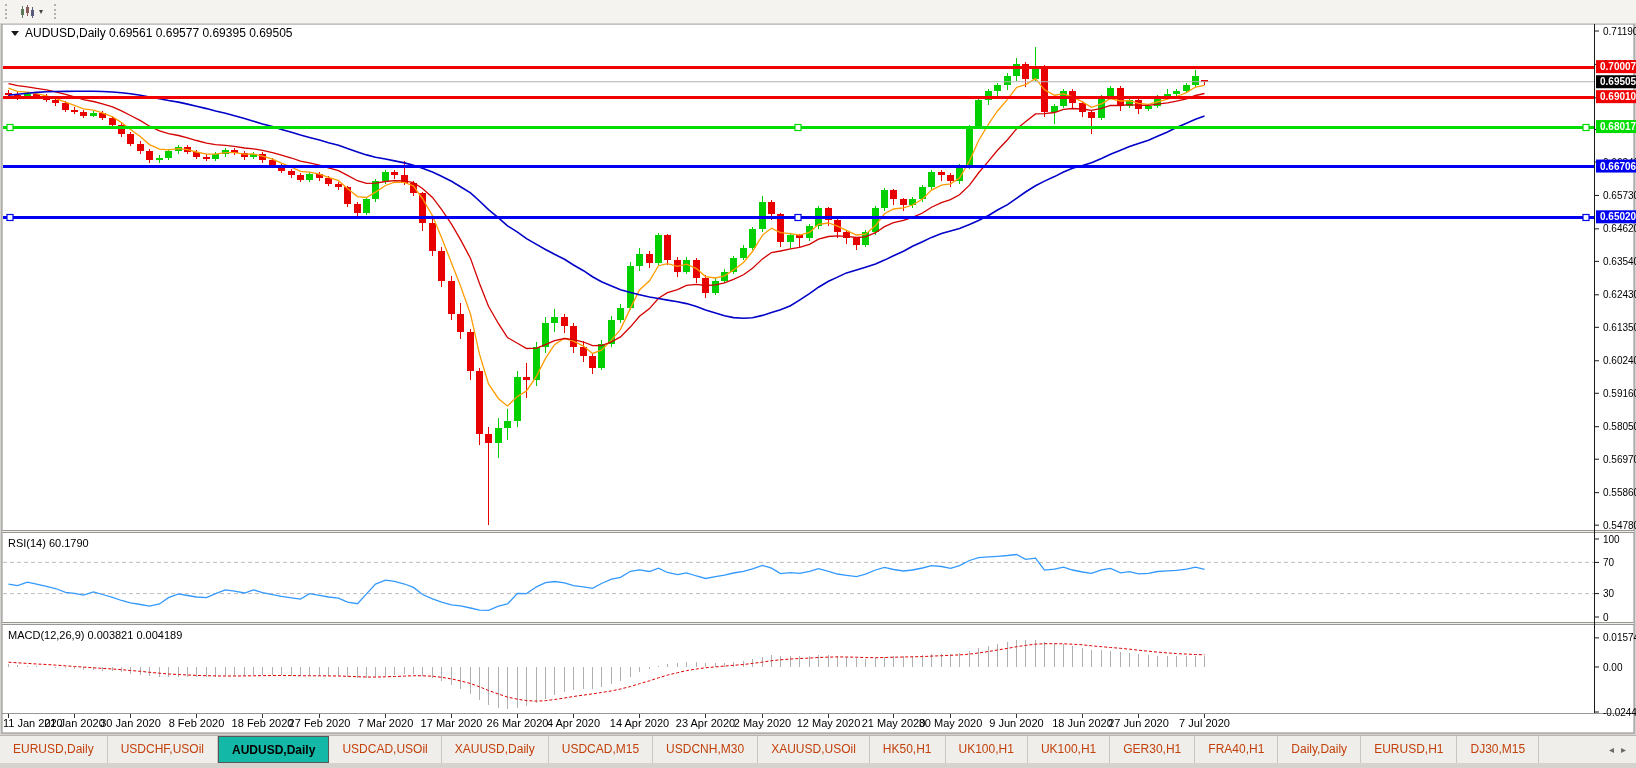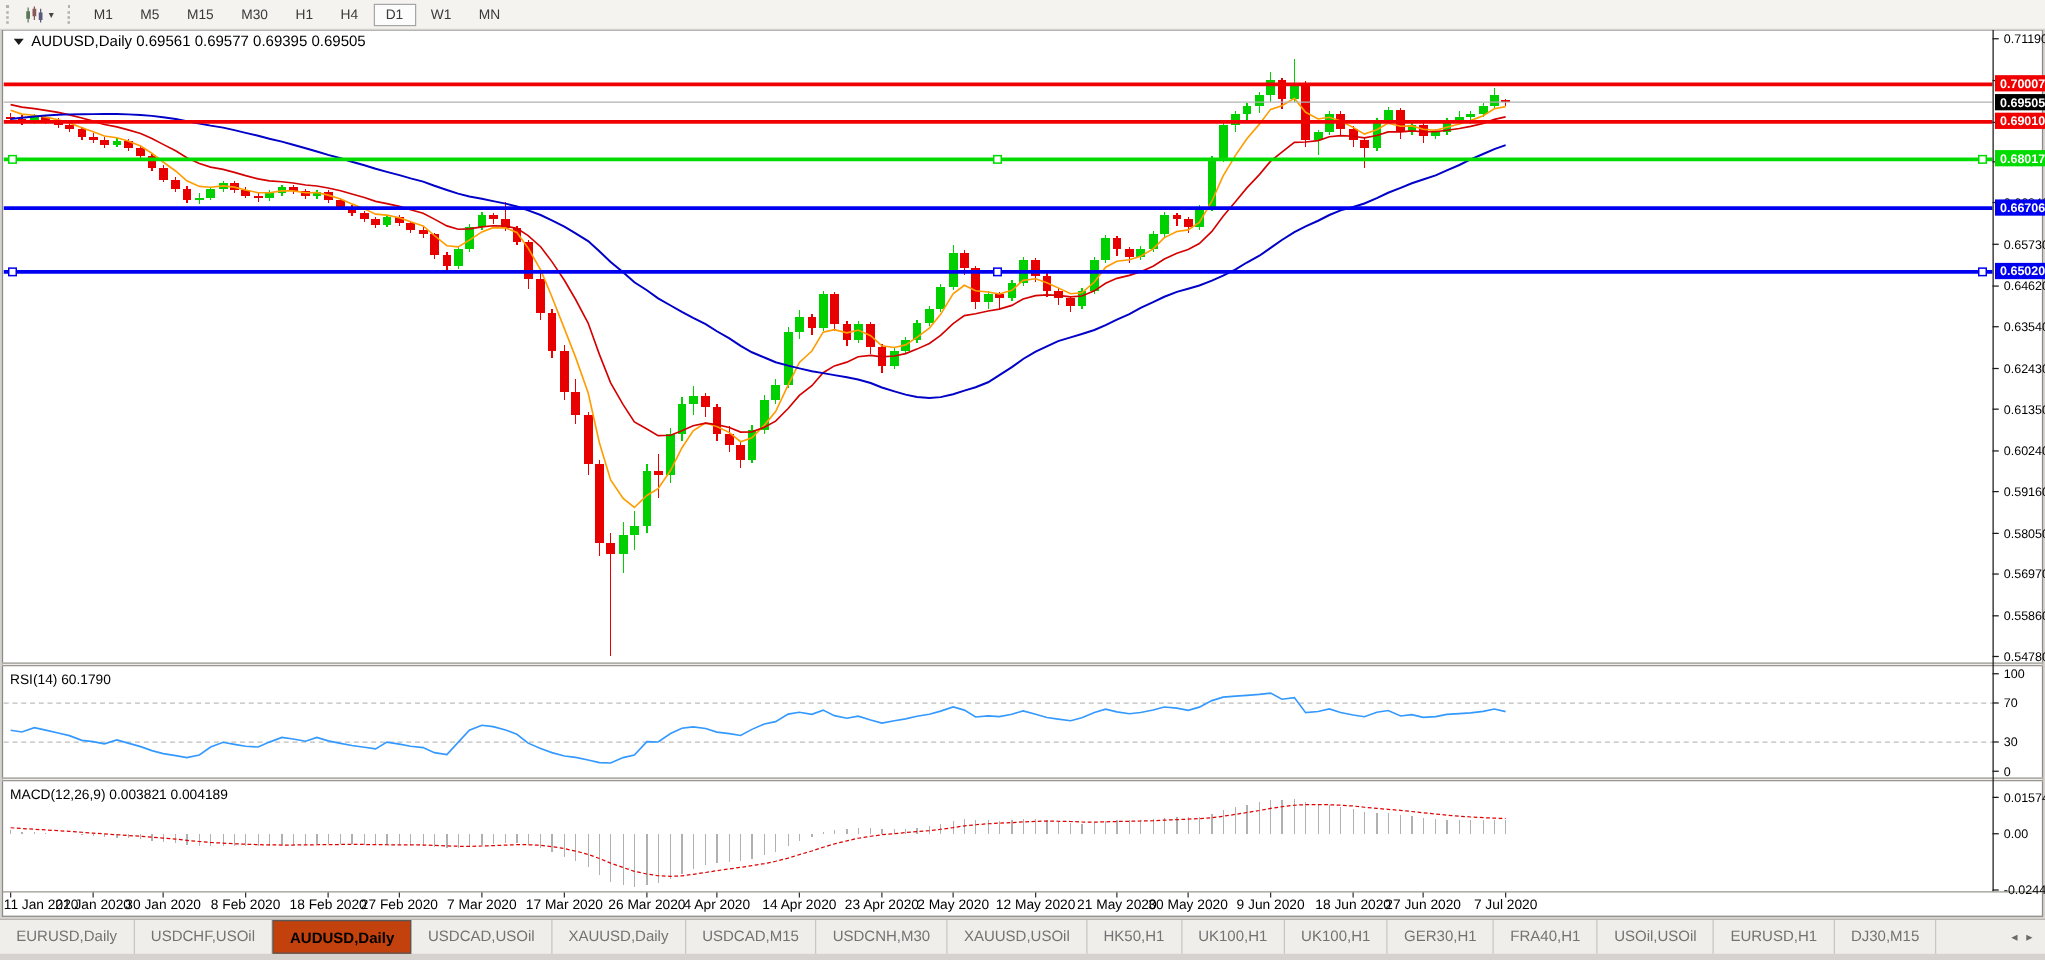--- a/index.html
+++ b/index.html
@@ -8,53 +8,42 @@
   .toolbar{position:absolute;top:0;left:0;width:1636px;height:23px;background:#f5f3f0;
            border-bottom:1px solid #d4d1cc;display:flex;align-items:center;z-index:3;}
   .grip{width:3px;height:15px;border-left:2px dotted #b4b1aa;margin:0 5px;}
   .tficon{display:flex;align-items:center;margin:0 2px 0 4px;}
   .caret{font-size:8px;color:#444;margin:0 6px 0 2px;}
   .tf-btn{font-size:11px;color:#3a3a3a;padding:2px 9px;margin:0 1px;border:1px solid transparent;}
   .tf-btn.active{background:#fcfcfc;border:1px solid #a6a6a6;}
   #chart-svg{position:absolute;top:0;left:0;z-index:1;}
   .tabbar{position:absolute;top:735px;left:0;width:1636px;height:27px;background:#f0eeea;
           border-top:1px solid #b8b5b0;display:flex;align-items:stretch;z-index:3;}
-  .tab{font-size:12px;color:#737373;padding:6px 13px 0 13px;border-right:1px solid #c9c6c1;white-space:nowrap;}
-  .tab.active{background:#c2410c;border:1px solid #585858;color:#000;font-weight:bold;}
+  .tab{font-size:12px;color:#c2410c;padding:6px 13px 0 13px;border-right:1px solid #c9c6c1;white-space:nowrap;}
+  .tab.active{background:#14b8a6;border:1px solid #585858;color:#000;font-weight:bold;}
   .tab-arrows{margin-left:auto;display:flex;align-items:center;gap:7px;padding-right:10px;color:#6a6a6a;font-size:10px;}
   svg text{font-family:"Liberation Sans",sans-serif;}
 </style>
 </head>
 <body>
 
 <div class="toolbar">
   <span class="grip"></span>
   <span class="tficon">
     <svg width="16" height="14" viewBox="0 0 16 14">
       <rect x="2" y="4" width="3" height="6" fill="#5a7a5a"></rect>
         <line x1="3.5" y1="1" x2="3.5" y2="13" stroke="#5a7a5a"></line>
       <rect x="7" y="2" width="3" height="6" fill="#8a5a5a"></rect>
         <line x1="8.5" y1="0" x2="8.5" y2="11" stroke="#8a5a5a"></line>
       <rect x="12" y="5" width="3" height="6" fill="#5a5a7a"></rect>
         <line x1="13.5" y1="2" x2="13.5" y2="13" stroke="#5a5a7a"></line>
     </svg>
   </span>
   <span class="caret">▾</span>
   <span class="grip"></span>
-  <div id="tf-buttons" style="display:flex;">
-      <div class="tf-btn">M1</div>
-      <div class="tf-btn">M5</div>
-      <div class="tf-btn">M15</div>
-      <div class="tf-btn">M30</div>
-      <div class="tf-btn">H1</div>
-      <div class="tf-btn">H4</div>
-      <div class="tf-btn active">D1</div>
-      <div class="tf-btn">W1</div>
-      <div class="tf-btn">MN</div>
-    </div>
 </div>
 
 <svg id="chart-svg" width="1636" height="768" viewBox="0 0 1636 768">
     <rect x="2" y="24" width="1632" height="709" fill="#ffffff" stroke="#8a8a8a" stroke-width="1"></rect>
     <g shape-rendering="crispEdges">
       <line x1="8.5" y1="90.02933604741665" x2="8.5" y2="98.46135424774002" stroke="#e80000" stroke-width="1"></line>
       <rect x="5" y="93.34191462611506" width="7" height="2.1080045500809206" fill="#e80000"></rect>
       <line x1="17.5" y1="92.13734059749757" x2="17.5" y2="99.9670717835122" stroke="#e80000" stroke-width="1"></line>
       <rect x="14" y="95.44991917619598" width="7" height="2.108004550080935" fill="#e80000"></rect>
       <line x1="27.5" y1="91.53505358318883" x2="27.5" y2="99.06364126204876" stroke="#00d000" stroke-width="1"></line>
@@ -582,20 +571,20 @@
     <div class="tab">USDCAD,USOil</div>
     <div class="tab">XAUUSD,Daily</div>
     <div class="tab">USDCAD,M15</div>
     <div class="tab">USDCNH,M30</div>
     <div class="tab">XAUUSD,USOil</div>
     <div class="tab">HK50,H1</div>
     <div class="tab">UK100,H1</div>
     <div class="tab">UK100,H1</div>
     <div class="tab">GER30,H1</div>
     <div class="tab">FRA40,H1</div>
-    <div class="tab">USOil,USOil</div>
+    <div class="tab">Daily,Daily</div>
     <div class="tab">EURUSD,H1</div>
     <div class="tab">DJ30,M15</div>
     <div class="tab-arrows">
       <span>◂</span>
       <span>▸</span>
     </div>
   </div>
 
 </body></html>

